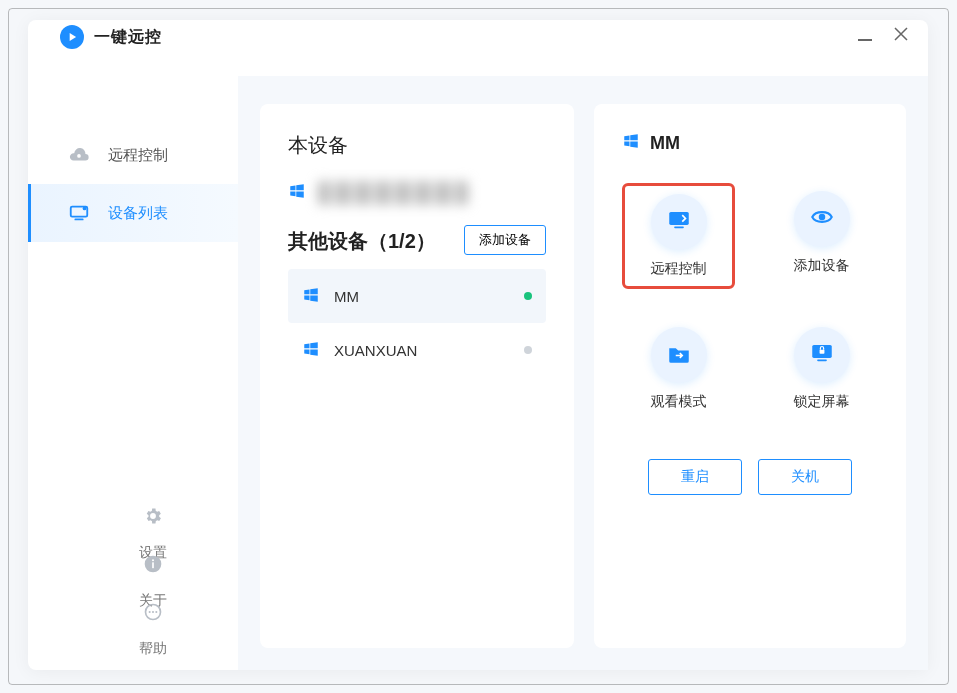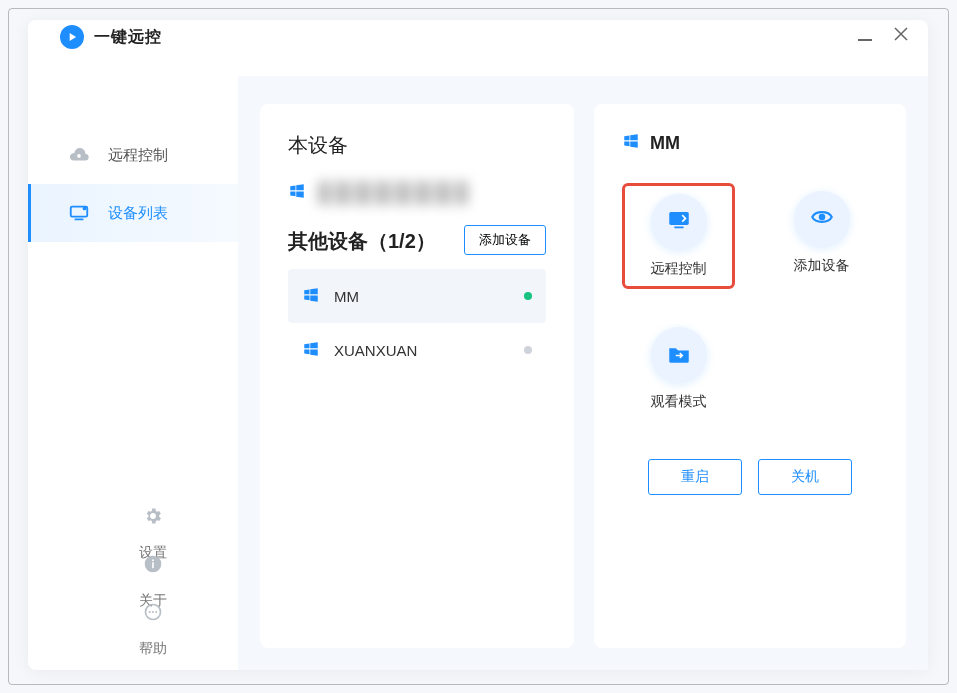--- a/index.html
+++ b/index.html
@@ -317,20 +317,33 @@
             <span class="tile-circle">
               <span>
                 <svg viewBox="0 0 32 32">
                     <path d="M4 10 h8 l3 3 h13 v13 a2 2 0 0 1-2 2 H6 a2 2 0 0 1-2-2z" fill="#1e8eff"></path>
                     <path d="M12 19 h8 M17 16 l3 3 l-3 3" fill="none" stroke="#fff" stroke-width="2"></path>
                   </svg>
               </span>
             </span>
             <span class="tile-label">观看模式</span>
           </div>
+          <div class="action-tile">
+            <span class="tile-circle">
+              <span>
+                <svg viewBox="0 0 32 32">
+                    <rect x="4" y="6" width="24" height="16" rx="2" fill="#1e8eff"></rect>
+                    <rect x="10" y="24" width="12" height="2" rx="1" fill="#1e8eff"></rect>
+                    <rect x="13" y="12" width="6" height="5" rx="1" fill="#fff"></rect>
+                    <path d="M14 12 v-2 a2 2 0 0 1 4 0 v2" fill="none" stroke="#fff" stroke-width="1.5"></path>
+                  </svg>
+              </span>
+            </span>
+            <span class="tile-label">锁定屏幕</span>
+          </div>
         </div>
 
         <div class="btn-row">
           <button class="outline-btn">重启</button>
           <button class="outline-btn">关机</button>
         </div>
       </div>
 
     </div>
   </div>

